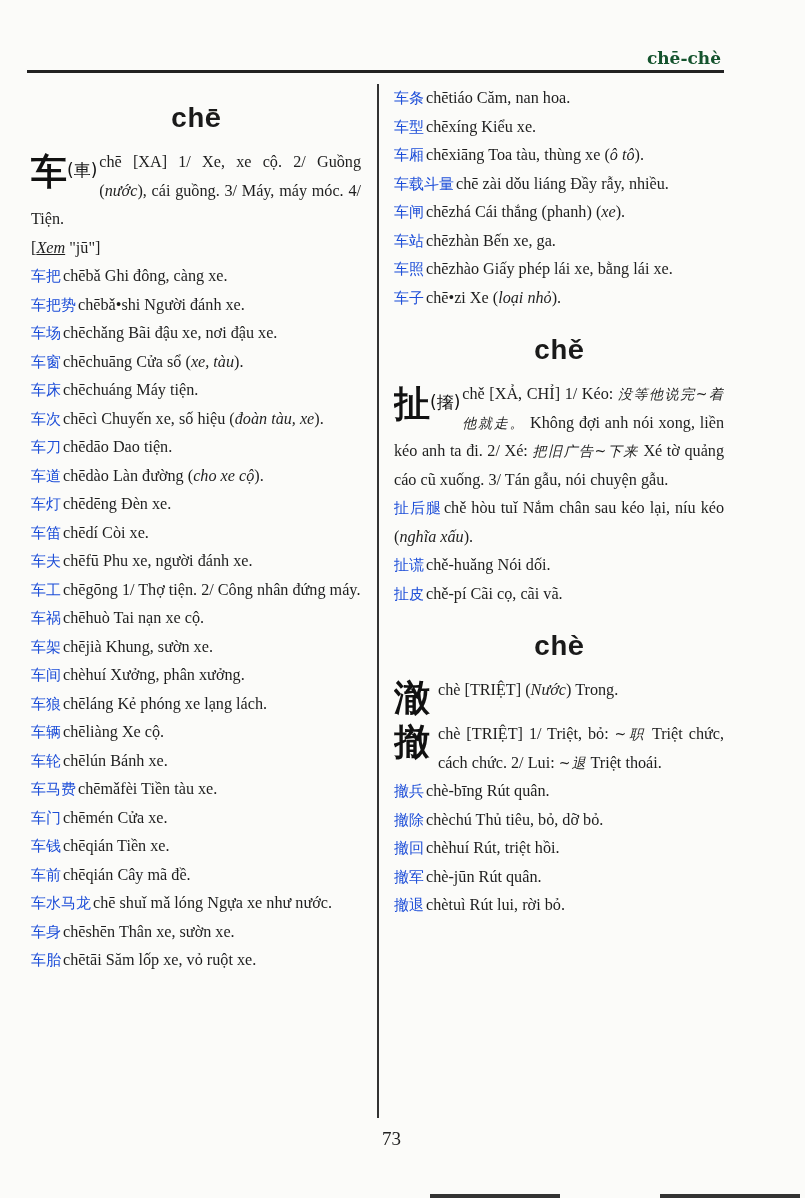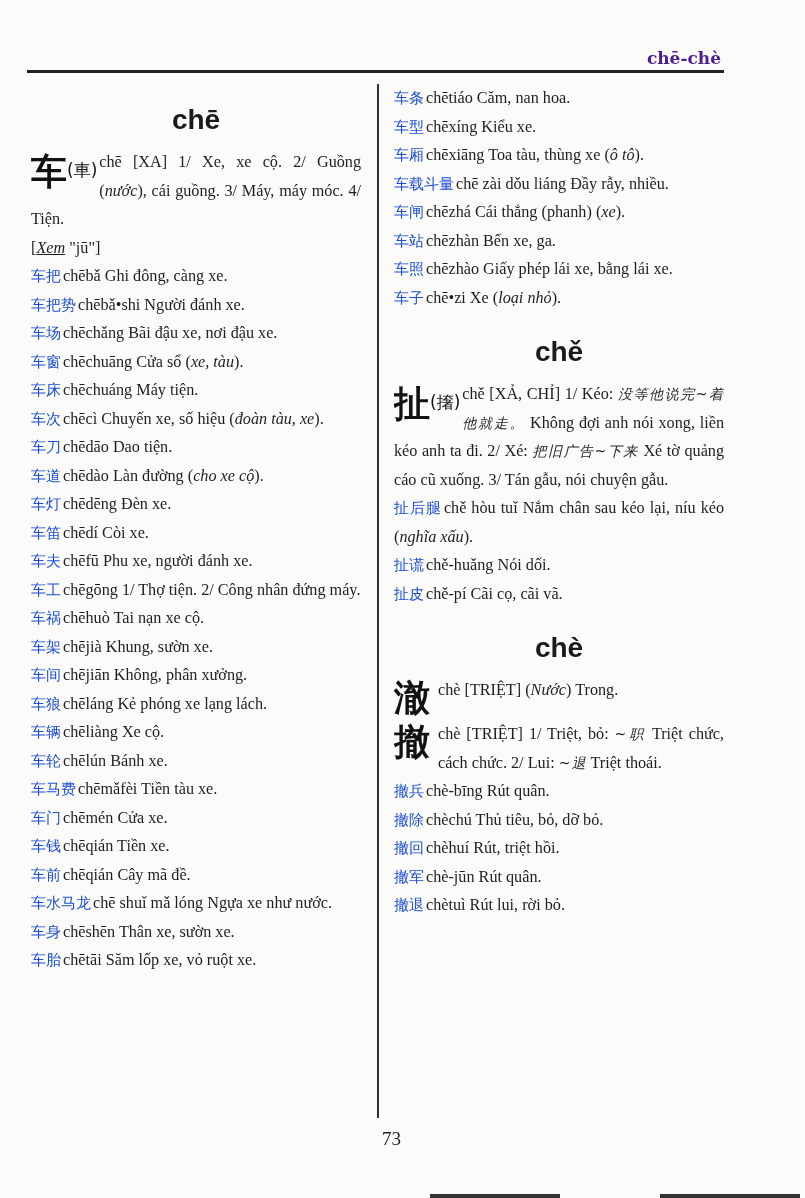--- a/index.html
+++ b/index.html
@@ -14,21 +14,21 @@
       font-family: "Liberation Serif", "DejaVu Serif", serif;
       color: #1e1e1e;
     }
     .running-head {
       position: absolute;
       right: 84px;
       top: 48px;
       font-family: "DejaVu Serif", "Liberation Serif", serif;
       font-weight: bold;
       font-size: 17px;
-      color: #4c1d95;
+      color: #14532d;
     }
     .head-rule {
       position: absolute;
       left: 27px;
       top: 70px;
       width: 697px;
       height: 3px;
       background: #222;
     }
     .col-divider {
@@ -43,21 +43,21 @@
       position: absolute;
       top: 84px;
       font-size: 16.2px;
       line-height: 28.5px;
     }
     .col-left { left: 31px; width: 330px; }
     .col-right { left: 394px; width: 330px; }
 
     .section-head {
       text-align: center;
-      font-family: Liberation Sans, sans-serif;
+      font-family: Liberation Mono, monospace;
       font-weight: bold;
       font-size: 28px;
       line-height: 40px;
       color: #1a1a1a;
     }
     .col-left .section-head { margin-top: 16px; margin-bottom: 8px; }
     .col-right .section-head { margin-top: 20px; margin-bottom: 8px; }
 
     .entry {
       text-align: justify;
@@ -134,21 +134,21 @@
       <div class="entry"><span class="hz">车床</span><span>chēchuáng Máy tiện.</span></div>
       <div class="entry"><span class="hz">车次</span><span>chēcì Chuyến xe, số hiệu (</span><span class="it">đoàn tàu, xe</span><span>).</span></div>
       <div class="entry"><span class="hz">车刀</span><span>chēdāo Dao tiện.</span></div>
       <div class="entry"><span class="hz">车道</span><span>chēdào Làn đường (</span><span class="it">cho xe cộ</span><span>).</span></div>
       <div class="entry"><span class="hz">车灯</span><span>chēdēng Đèn xe.</span></div>
       <div class="entry"><span class="hz">车笛</span><span>chēdí Còi xe.</span></div>
       <div class="entry"><span class="hz">车夫</span><span>chēfū Phu xe, người đánh xe.</span></div>
       <div class="entry"><span class="hz">车工</span><span>chēgōng 1/ Thợ tiện. 2/ Công nhân đứng máy.</span></div>
       <div class="entry"><span class="hz">车祸</span><span>chēhuò Tai nạn xe cộ.</span></div>
       <div class="entry"><span class="hz">车架</span><span>chējià Khung, sườn xe.</span></div>
-      <div class="entry"><span class="hz">车间</span><span>chējiān Không, phân xưởng.</span></div>
+      <div class="entry"><span class="hz">车间</span><span>chèhuí Xưởng, phân xưởng.</span></div>
       <div class="entry"><span class="hz">车狼</span><span>chēláng Kẻ phóng xe lạng lách.</span></div>
       <div class="entry"><span class="hz">车辆</span><span>chēliàng Xe cộ.</span></div>
       <div class="entry"><span class="hz">车轮</span><span>chēlún Bánh xe.</span></div>
       <div class="entry"><span class="hz">车马费</span><span>chēmǎfèi Tiền tàu xe.</span></div>
       <div class="entry"><span class="hz">车门</span><span>chēmén Cửa xe.</span></div>
       <div class="entry"><span class="hz">车钱</span><span>chēqián Tiền xe.</span></div>
       <div class="entry"><span class="hz">车前</span><span>chēqián Cây mã đề.</span></div>
       <div class="entry"><span class="hz">车水马龙</span><span>chē shuǐ mǎ lóng Ngựa xe như nước.</span></div>
       <div class="entry"><span class="hz">车身</span><span>chēshēn Thân xe, sườn xe.</span></div>
       <div class="entry"><span class="hz">车胎</span><span>chētāi Săm lốp xe, vỏ ruột xe.</span></div>

